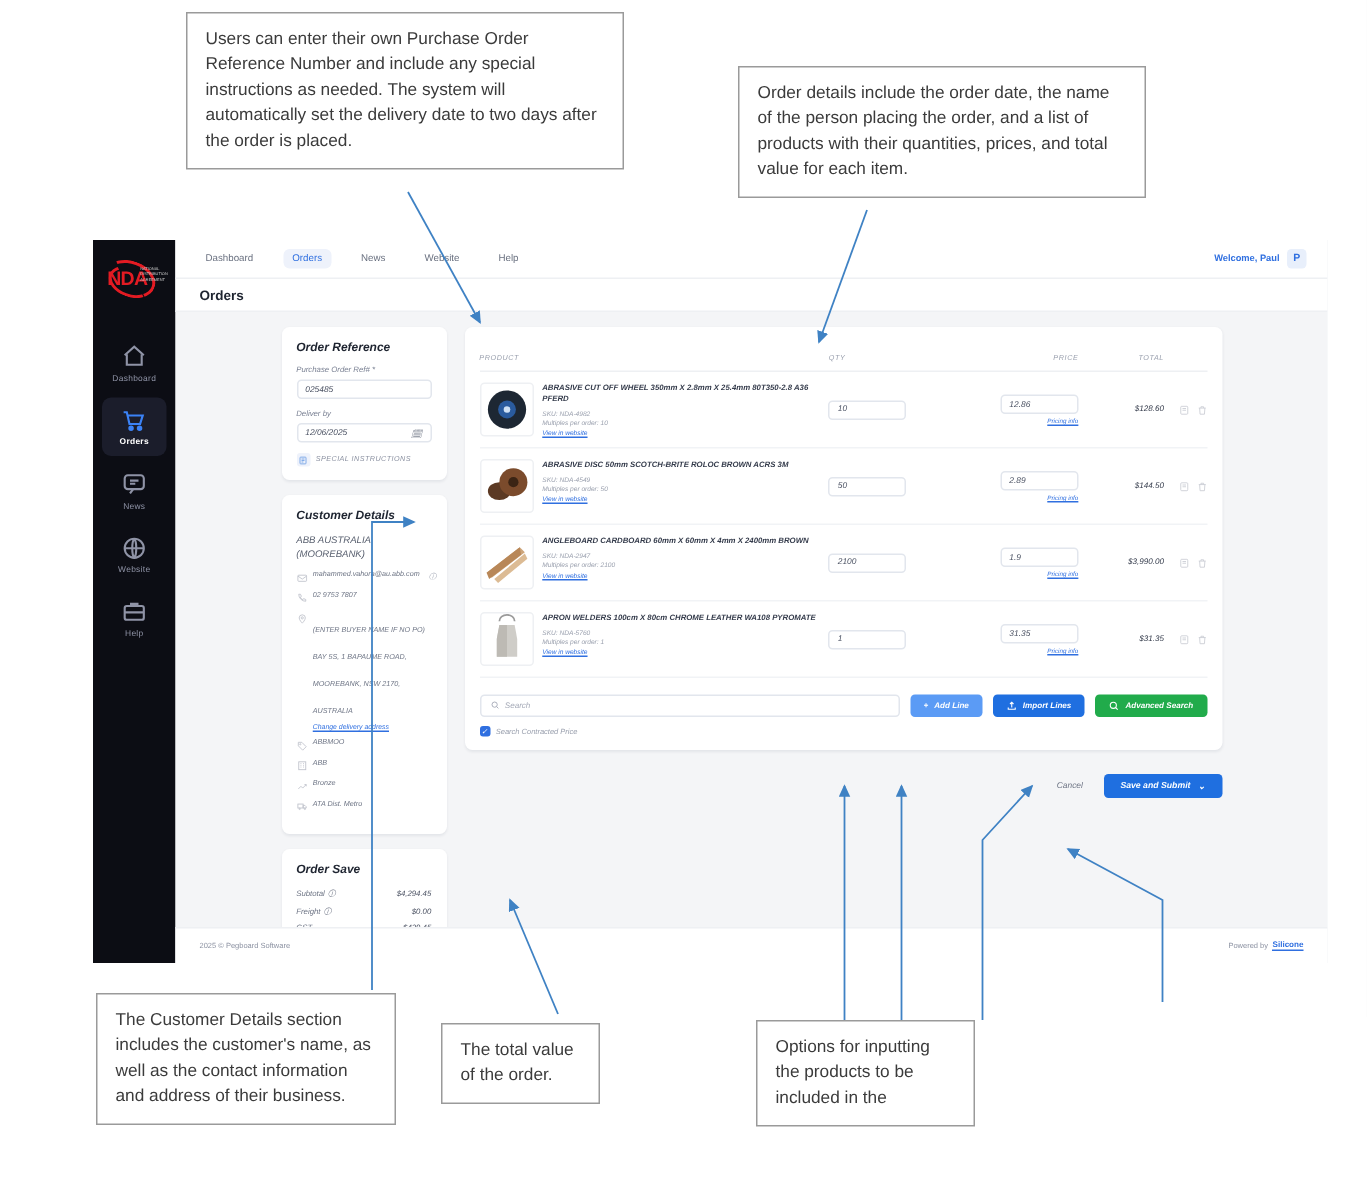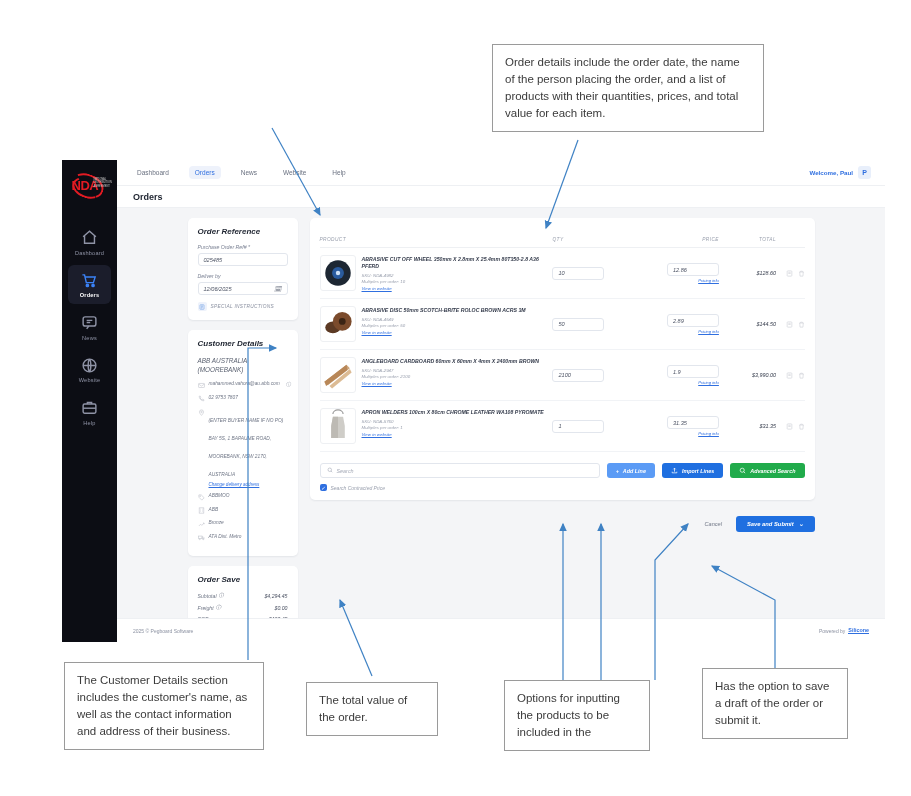--- a/index.html
+++ b/index.html
@@ -261,25 +261,25 @@
     <path d="M272,128 L320,215" stroke="#3f82c4" stroke-width="1.2" fill="none" marker-end="url(#ah)"></path>
     <path d="M578,140 L546,228" stroke="#3f82c4" stroke-width="1.2" fill="none" marker-end="url(#ah)"></path>
     <path d="M248,660 L248,348 L276,348" stroke="#3f82c4" stroke-width="1.2" fill="none" marker-end="url(#ah)"></path>
     <path d="M372,676 L340,600" stroke="#3f82c4" stroke-width="1.2" fill="none" marker-end="url(#ah)"></path>
     <path d="M563,680 L563,524" stroke="#3f82c4" stroke-width="1.2" fill="none" marker-end="url(#ah)"></path>
     <path d="M601,680 L601,524" stroke="#3f82c4" stroke-width="1.2" fill="none" marker-end="url(#ah)"></path>
     <path d="M655,680 L655,560 L688,524" stroke="#3f82c4" stroke-width="1.2" fill="none" marker-end="url(#ah)"></path>
     <path d="M775,668 L775,600 L712,566" stroke="#3f82c4" stroke-width="1.2" fill="none" marker-end="url(#ah)"></path>
   </svg>
 
+  <div class="callout" style="left:124px; top:8px; width:292px;">Users can enter their own Purchase Order Reference Number and include any special instructions as needed. The system will automatically set the delivery date to two days after the order is placed.</div>
   <div class="callout" style="left:492px; top:44px; width:272px;">Order details include the order date, the name of the person placing the order, and a list of products with their quantities, prices, and total value for each item.</div>
   <div class="callout" style="left:64px; top:662px; width:200px;">The Customer Details section includes the customer's name, as well as the contact information and address of their business.</div>
-  <div class="callout" style="left:306px; top:682px; width:132px;">The total value of the order.</div>
+  <div class="callout" style="left:294px; top:682px; width:106px;">The total value of the order.</div>
   <div class="callout" style="left:504px; top:680px; width:146px;">Options for inputting the products to be included in the</div>
-  <div class="callout" style="left:702px; top:668px; width:146px;">Has the option to save a draft of the order or submit it.</div>
 
   <div class="app">
 
     <div class="sidebar">
       <div class="logo-wrap">
         <div class="logo">
           <div class="logo-arc"></div>
           <div class="logo-arc2"></div>
           <div class="logo-txt">NDA</div>
           <div class="logo-sub">NATIONAL DISTRIBUTION AGREEMENT</div>

